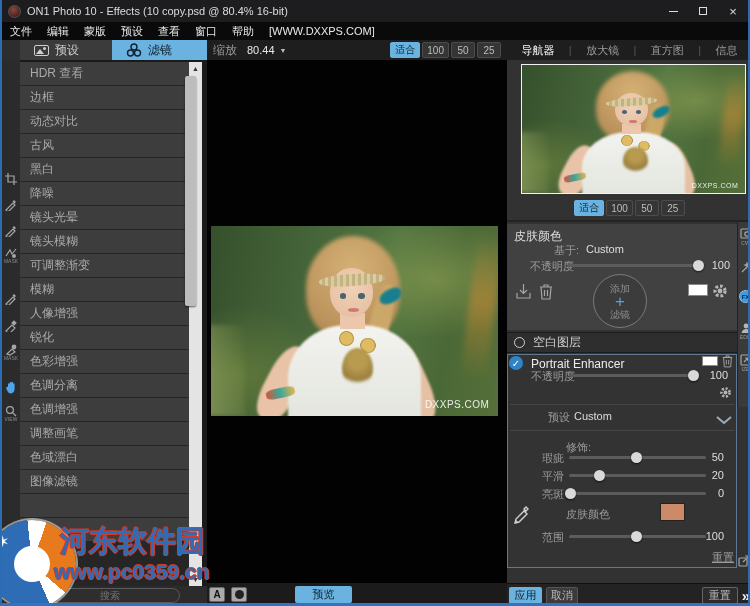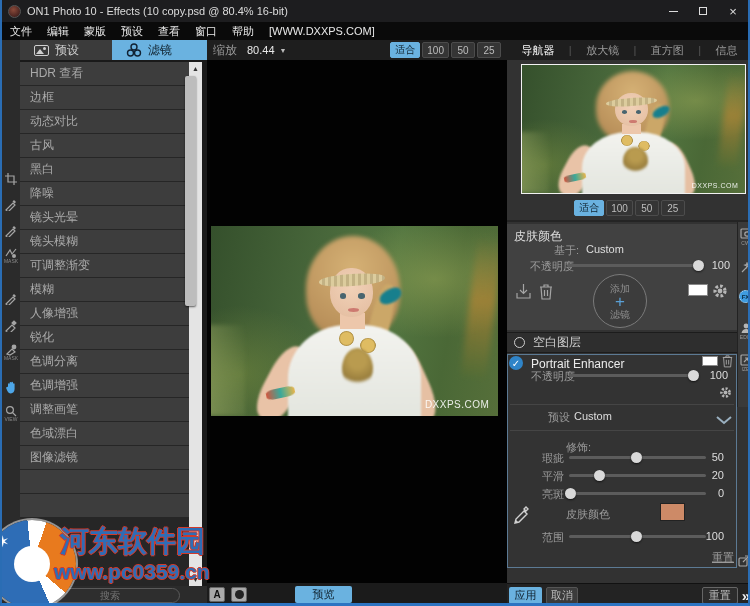--- a/index.html
+++ b/index.html
@@ -277,20 +277,21 @@
       <div class="fitem">动态对比</div>
       <div class="fitem">古风</div>
       <div class="fitem">黑白</div>
       <div class="fitem">降噪</div>
       <div class="fitem">镜头光晕</div>
       <div class="fitem">镜头模糊</div>
       <div class="fitem">可调整渐变</div>
       <div class="fitem">模糊</div>
       <div class="fitem">人像增强</div>
       <div class="fitem">锐化</div>
+      <div class="fitem">色彩增强</div>
       <div class="fitem">色调分离</div>
       <div class="fitem">色调增强</div>
       <div class="fitem">调整画笔</div>
       <div class="fitem">色域漂白</div>
       <div class="fitem">图像滤镜</div>
       <div class="fitem"></div>
       <div class="fitem"></div>
     </div>
   <div class="abs" id="lscroll">
     <div class="arrow" style="top:0;">▲</div>

